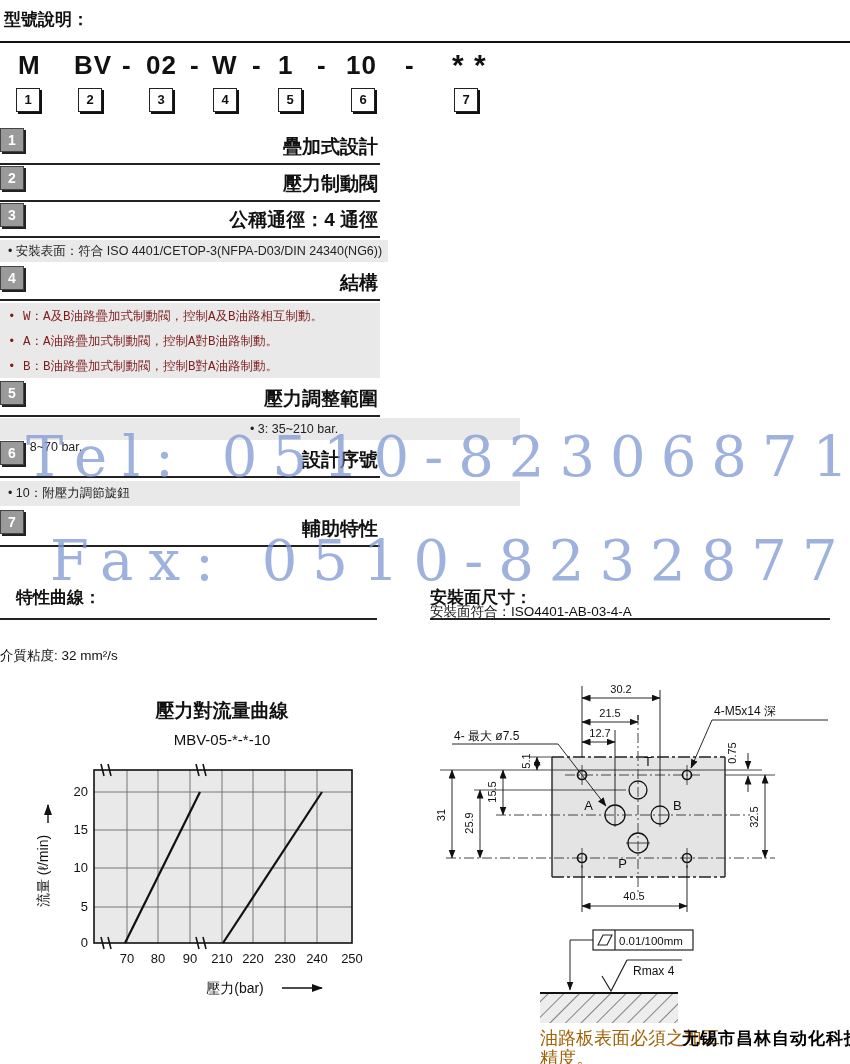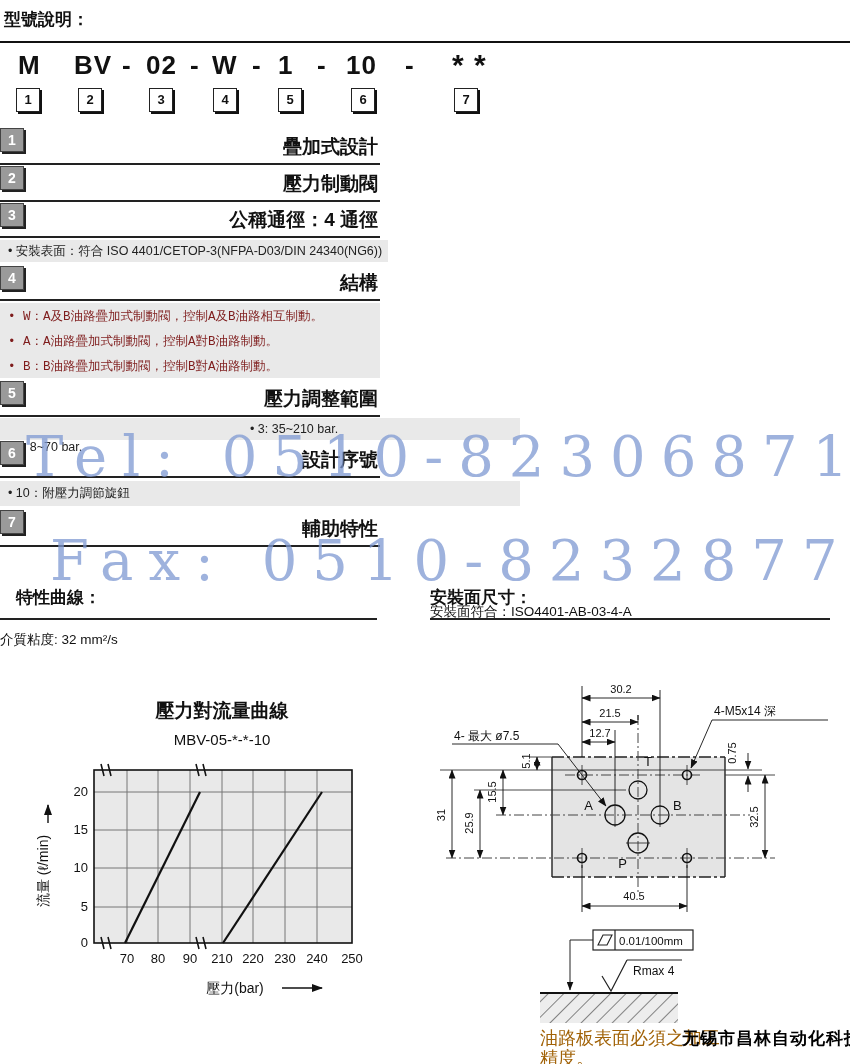--- a/index.html
+++ b/index.html
@@ -104,21 +104,21 @@
   <div class="abs secrow" style="left:0;top:510px;height:35px;">
     <div class="snum">7</div>
     <div class="stitle">輔助特性</div>
   </div>
 
   <div class="abs wm" style="left:26px;top:424px;">Tel: 0510-82306871</div>
   <div class="abs wm" style="left:50px;top:528px;">Fax: 0510-82328771</div>
 
   <div class="abs colhead" style="left:0;top:586px;margin-left:16px;">特性曲線：</div>
   <div class="abs colrule" style="left:0;top:618px;width:377px;"></div>
-  <div class="abs coltext" style="left:0;top:631px;">介質粘度: 32 mm²/s</div>
+  <div class="abs coltext" style="left:0;top:647px;">介質粘度: 32 mm²/s</div>
 
   <div class="abs colhead" style="left:430px;top:586px;">安裝面尺寸：</div>
   <div class="abs colrule" style="left:430px;top:618px;width:400px;"></div>
   <div class="abs coltext" style="left:430px;top:603px;">安裝面符合：ISO4401-AB-03-4-A</div>
 
   <div class="abs cht" style="left:222px;top:698px;">壓力對流量曲線</div>
   <div class="abs chs" style="left:222px;top:731px;">MBV-05-*-*-10</div>
 
   <svg class="abs" style="left:30px;top:693px;" width="372" height="340" viewBox="0 0 372 340">
     <defs>

